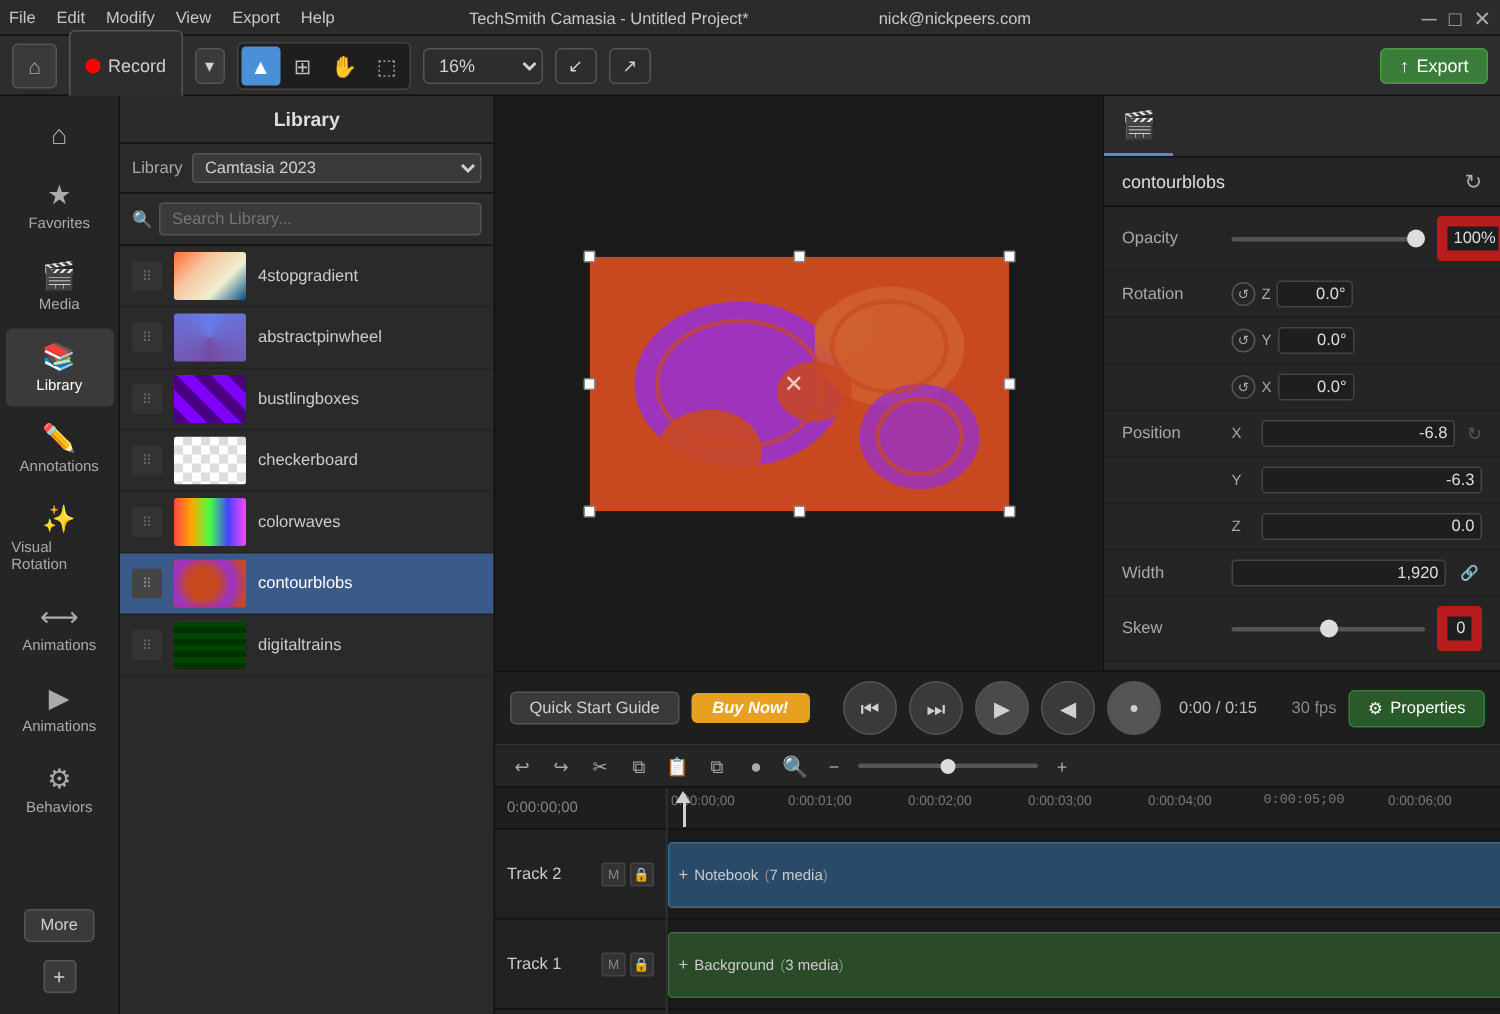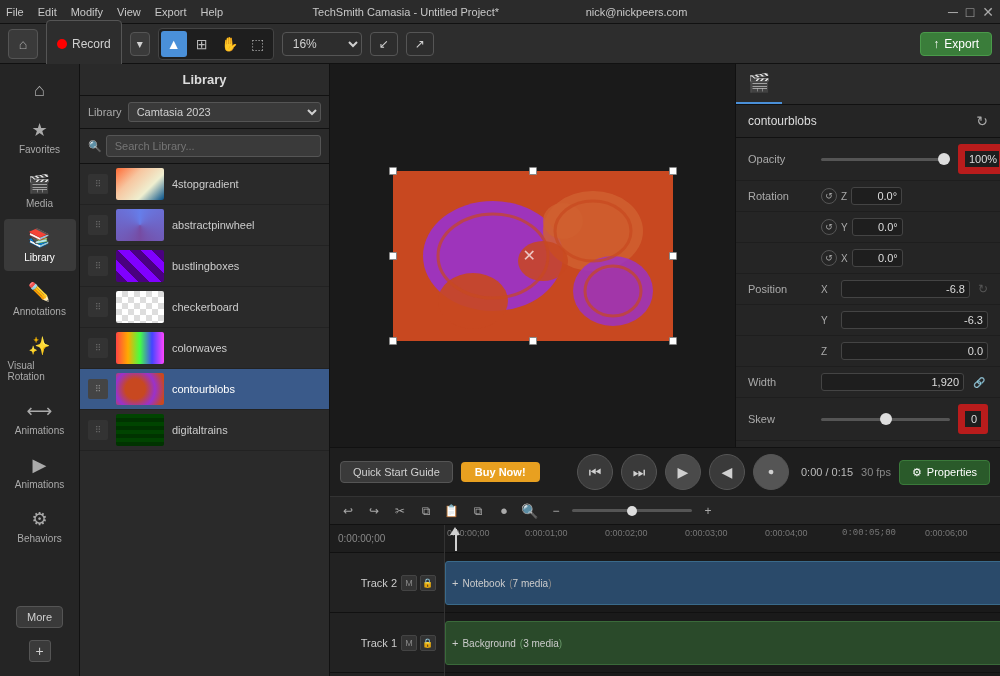--- a/index.html
+++ b/index.html
@@ -81,34 +81,34 @@
     .rot-icon { width: 16px; height: 16px; border: 1px solid #555; border-radius: 50%; display: flex; align-items: center; justify-content: center; cursor: pointer; color: #aaa; font-size: 9px; }
     .rot-label { font-size: 10px; color: #aaa; }
     .rot-value { background: #1e1e1e; border: 1px solid #444; border-radius: 3px; padding: 2px 4px; font-size: 11px; color: #ddd; width: 51px; text-align: right; }
     .pos-label { font-size: 10px; color: #aaa; width: 12px; }
     .pos-value { background: #1e1e1e; border: 1px solid #444; border-radius: 3px; padding: 2px 4px; font-size: 11px; color: #ddd; width: 48px; text-align: right; flex: 1; }
     .link-icon { width: 16px; height: 16px; display: flex; align-items: center; justify-content: center; color: #666; font-size: 10px; }
 
     
     #playback-bar { display: flex; align-items: center; background: #1e1e1e; padding: 6px 10px; gap: 8px; border-top: 1px solid #111; }
     .qs-btn { background: #3a3a3a; border: 1px solid #555; border-radius: 4px; padding: 4px 12px; cursor: pointer; color: #d0d0d0; font-size: 11px; }
-    .buy-btn { background: #e8a020; border: none; border-radius: 4px; padding: 4px 14px; cursor: pointer; color: #fff; font-size: 11px; font-weight: bold; }
+    .buy-btn { background: #e8a020; border: none; border-radius: 4px; padding: 4px 14px; cursor: pointer; color: #fff; font-size: 11px; font-weight: bold; font-style: italic; }
     .play-btn { width: 36px; height: 36px; background: #3a3a3a; border: 1px solid #555; border-radius: 50%; cursor: pointer; color: #d0d0d0; display: flex; align-items: center; justify-content: center; font-size: 14px; }
     .play-btn.primary { background: #4a4a4a; }
     .time-display { font-size: 11px; color: #bbb; margin-left: 4px; }
-    .fps-display { font-size: 11px; color: #888; }
+    .fps-display { font-size: 11px; color: #888; margin-left: 15px; }
     .props-big-btn { background: #2a5a2a; border: 1px solid #3a7a3a; border-radius: 4px; padding: 5px 12px; cursor: pointer; color: #fff; font-size: 11px; display: flex; align-items: center; gap: 5px; margin-left: auto; }
 
     
     #timeline { height: 180px; background: #1a1a1a; border-top: 1px solid #333; display: flex; flex-direction: column; }
     #timeline-toolbar { display: flex; align-items: center; background: #252525; padding: 4px 8px; gap: 6px; border-bottom: 1px solid #111; height: 28px; }
     .tl-tool { width: 20px; height: 20px; display: flex; align-items: center; justify-content: center; cursor: pointer; color: #aaa; font-size: 12px; border-radius: 2px; }
     .tl-zoom-slider { flex: none; width: 120px; -webkit-appearance: none; height: 3px; background: #555; border-radius: 2px; outline: none; }
     .tl-zoom-slider::-webkit-slider-thumb { -webkit-appearance: none; width: 10px; height: 10px; background: #ddd; border-radius: 50%; cursor: pointer; }
-    #timeline-content { display: flex; flex: 1; overflow: hidden; text-align: right; }
+    #timeline-content { display: flex; flex: 1; overflow: hidden; }
     #track-labels { width: 115px; flex-shrink: 0; background: #222; border-right: 1px solid #333; display: flex; flex-direction: column; }
     .track-label-header { height: 28px; background: #1e1e1e; border-bottom: 1px solid #111; display: flex; align-items: center; padding-left: 8px; font-size: 10px; color: #888; }
     .track-label { display: flex; align-items: center; height: 60px; padding: 0 8px; border-bottom: 1px solid #111; gap: 4px; }
     .track-name { font-size: 11px; color: #ccc; }
     .track-controls { display: flex; gap: 3px; margin-left: auto; }
     .track-ctrl-btn { width: 16px; height: 16px; background: #333; border: 1px solid #444; border-radius: 2px; cursor: pointer; display: flex; align-items: center; justify-content: center; font-size: 9px; color: #888; }
     #timeline-tracks { flex: 1; overflow-x: auto; position: relative; display: flex; flex-direction: column; }
     #time-ruler { height: 28px; background: #1e1e1e; border-bottom: 1px solid #111; position: relative; flex-shrink: 0; }
     .ruler-time { position: absolute; font-size: 9px; color: #777; top: 3px; }
     .track-area { height: 60px; background: #1a1a1a; border-bottom: 1px solid #111; position: relative; }

